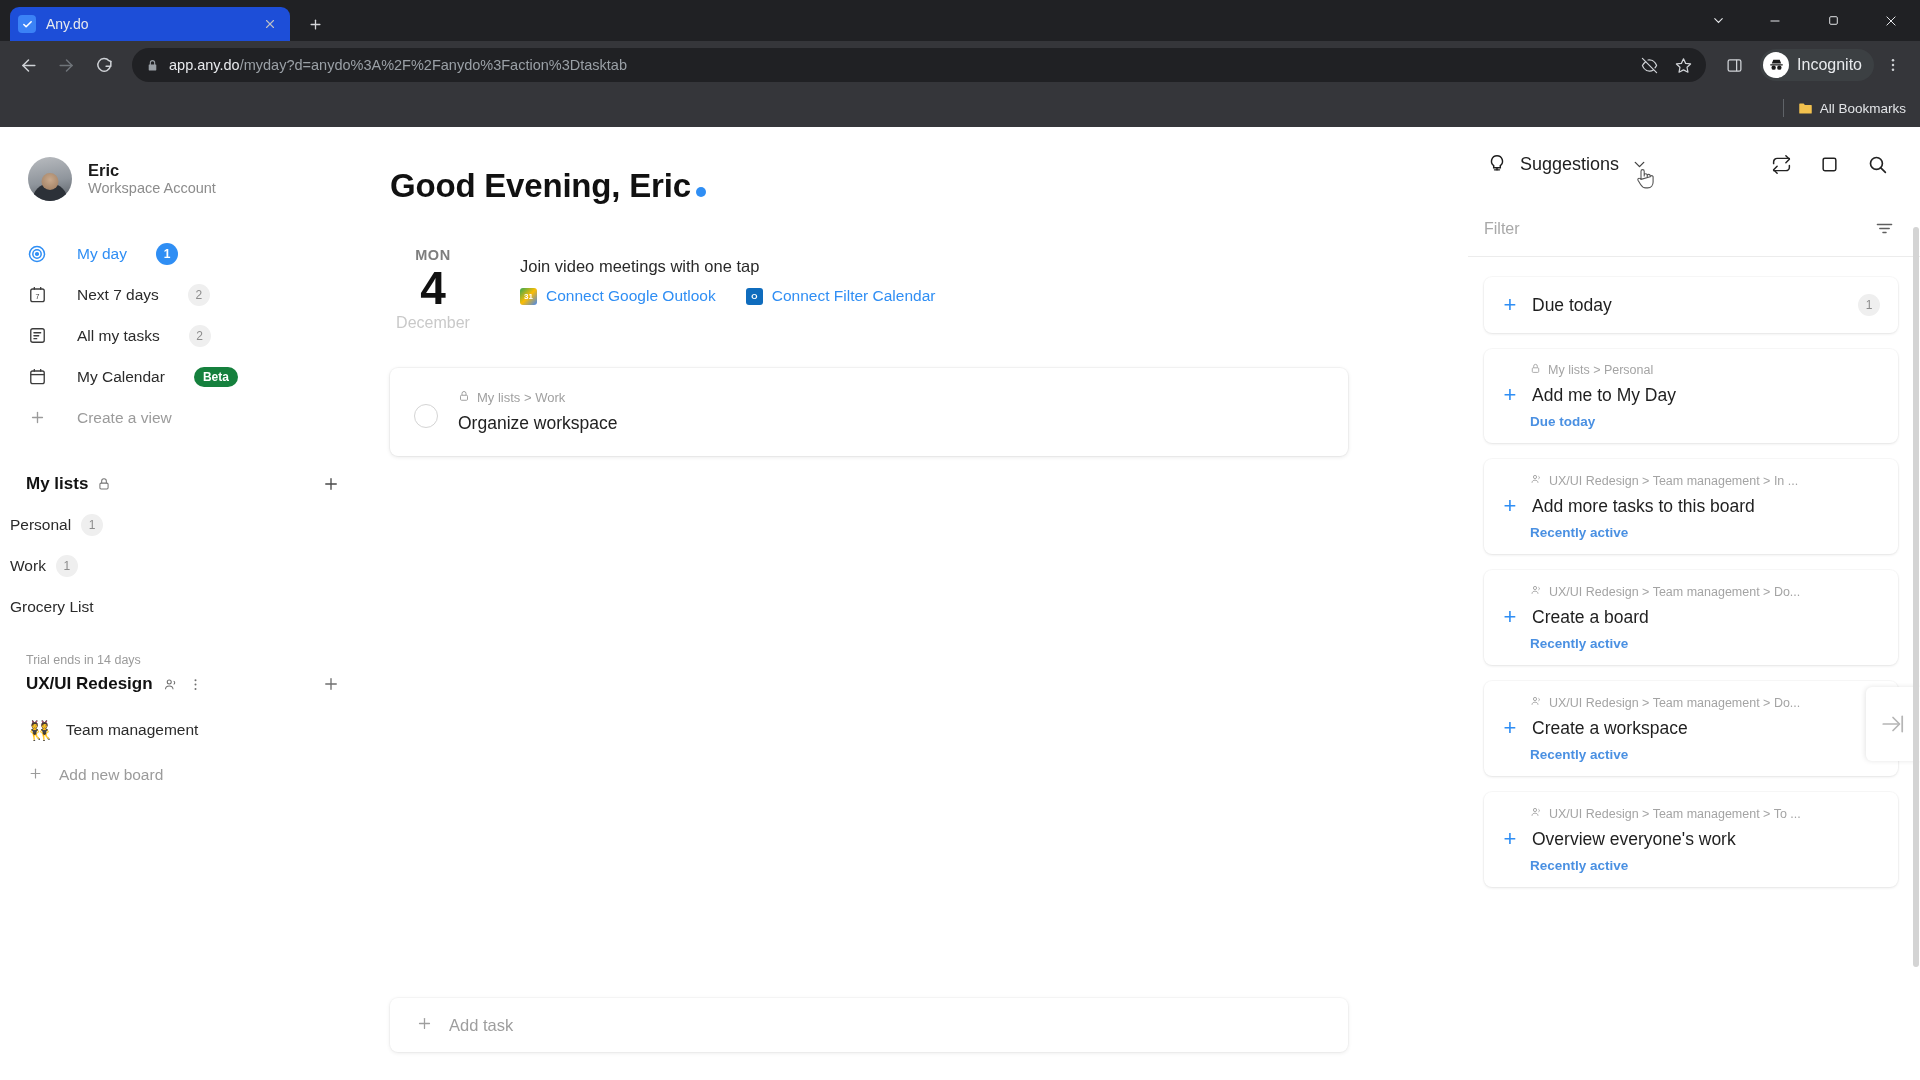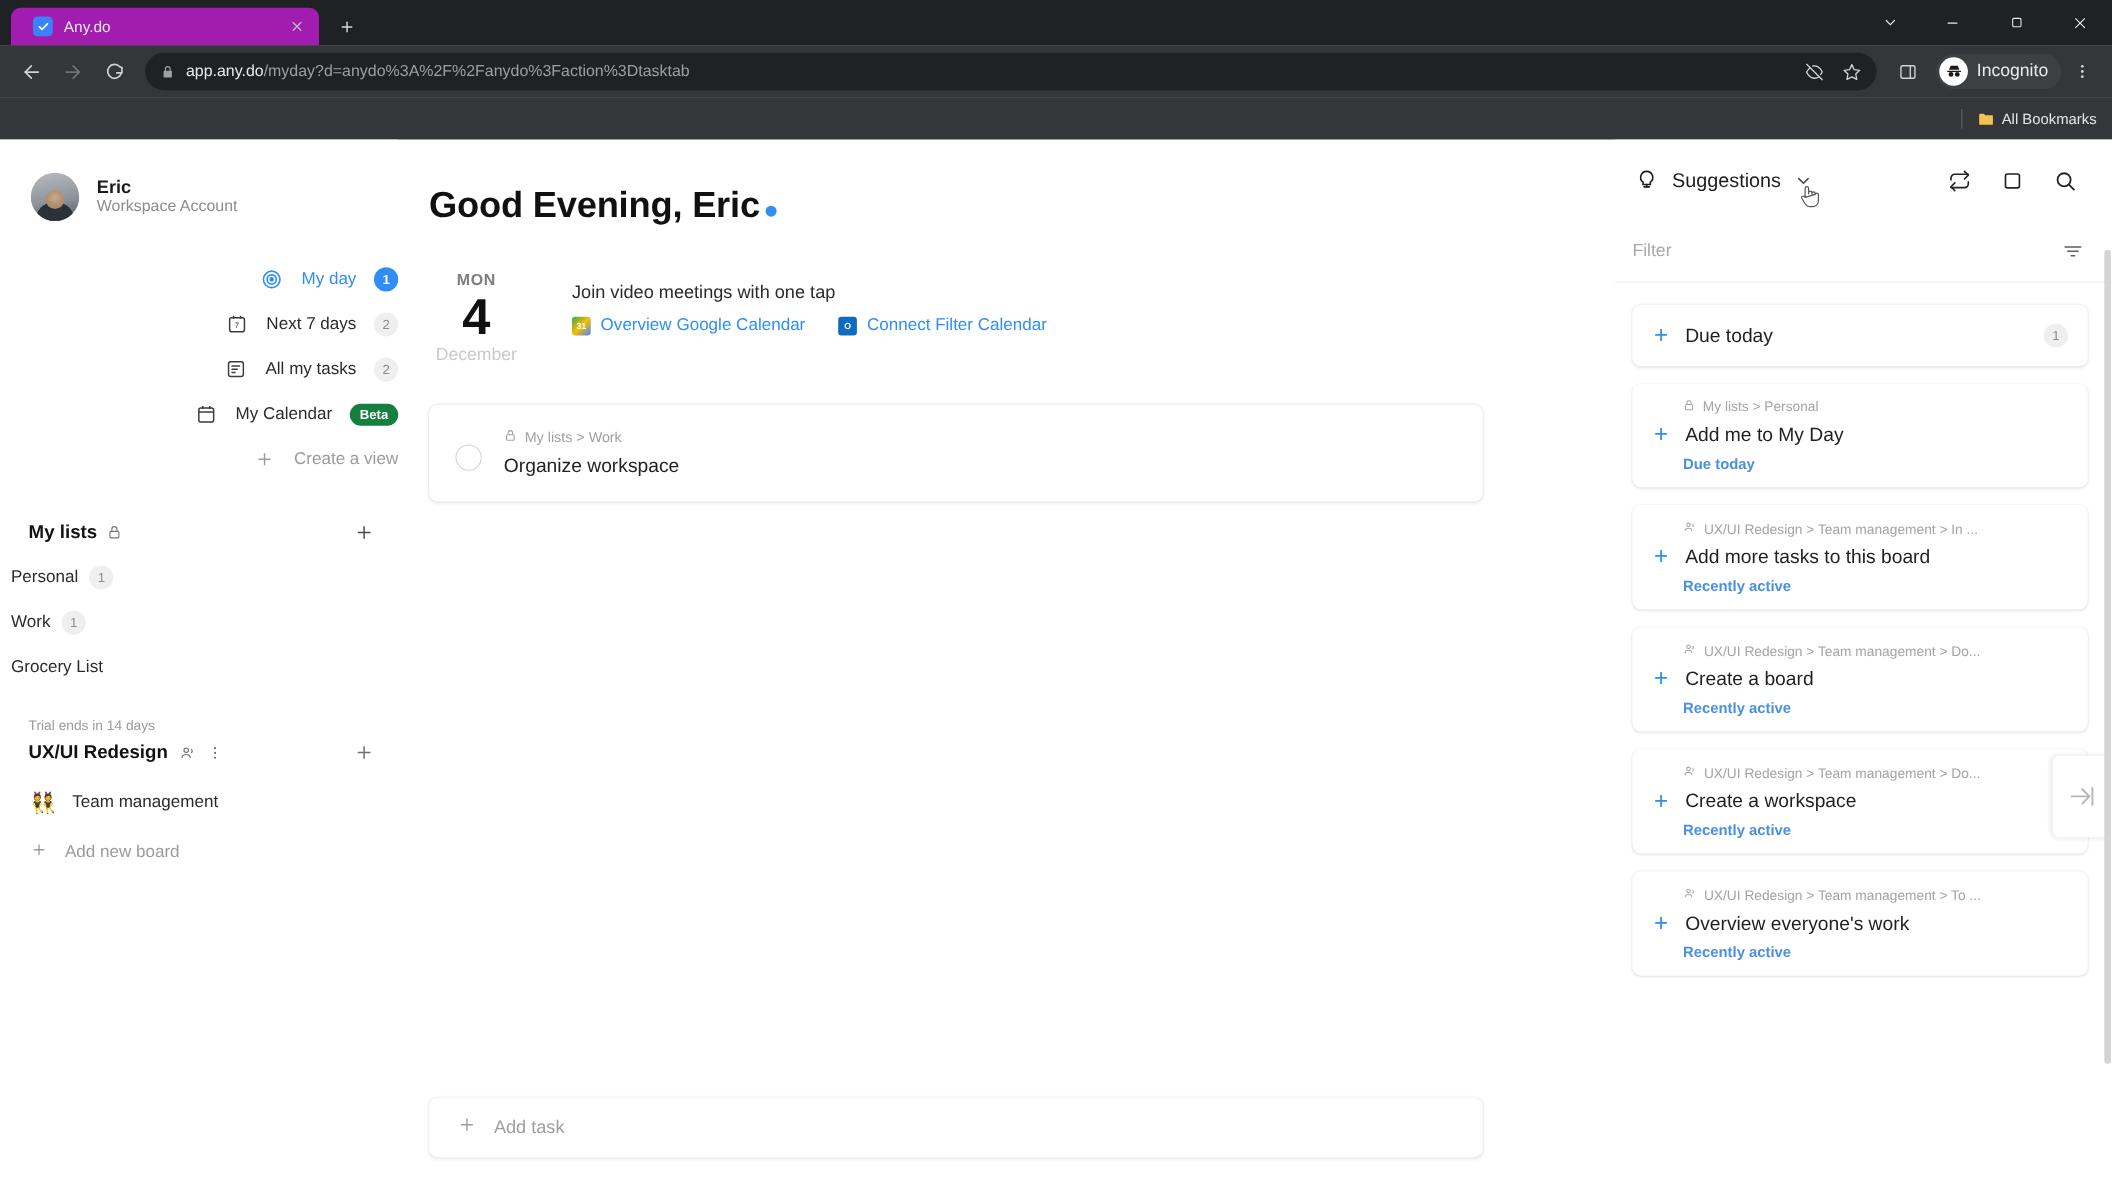--- a/index.html
+++ b/index.html
@@ -10,22 +10,22 @@
     -webkit-font-smoothing: antialiased;
   }
 
   
   .browser { width: 1920px; height: 1080px; display: flex; flex-direction: column; }
   .tabstrip {
     height: 41px; background: #202124; display: flex; align-items: flex-end;
     padding-left: 10px; position: relative;
   }
   .tab {
-    width: 280px; height: 34px; background: #a21caf; border-radius: 9px 9px 0 0;
-    display: flex; align-items: center; padding: 0 10px 0 20px; gap: 10px;
+    width: 280px; height: 34px; background: #1d4ed8; border-radius: 9px 9px 0 0;
+    display: flex; align-items: center; padding: 0 10px 0 8px; gap: 10px;
     position: relative;
   }
   .tab-favicon {
     width: 18px; height: 18px; border-radius: 4px;
     background: #3b82f6; display: flex; align-items: center; justify-content: center;
     flex: none;
   }
   .tab-favicon svg { display: block; }
   .tab-title {
     color: #e8eaed; font-size: 14px; flex: 1; white-space: nowrap; overflow: hidden;
@@ -107,22 +107,22 @@
   .avatar::before {
     content:""; position:absolute; left:50%; bottom:0; transform:translateX(-50%);
     width:34px; height:17px; border-radius:15px 15px 0 0; background:#2c3138;
   }
   .profile-text { display: flex; flex-direction: column; justify-content: center; gap: 2px; }
   .profile-name { font-size: 16.5px; font-weight: 700; color: #1b1b1b; line-height: 1.1; }
   .profile-sub { font-size: 14.5px; color: #8c8c8c; line-height: 1.1; }
 
   .nav { margin-top: 26px; }
   .nav-item {
-    height: 41px; display: flex; align-items: center; gap: 16px;
-    padding-left: 26px; color: #2b2b2b; font-size: 15.5px; position: relative; justify-content: flex-end;
+    height: 41px; display: flex; align-items: center; gap: 29px;
+    padding-left: 26px; color: #2b2b2b; font-size: 15.5px; position: relative;
   }
   .nav-item .nav-ic { width: 22px; height: 22px; display:flex; align-items:center; justify-content:center; flex:none; color:#3c3c3c; }
   .nav-item.active { color: #2f8ef4; }
   .nav-item.active .nav-ic { color: #2f8ef4; }
   .badge {
     min-width: 22px; height: 22px; border-radius: 11px; background: #efefef;
     color: #8c8c8c; font-size: 12px; display: flex; align-items: center;
     justify-content: center; padding: 0 7px; flex: none;
   }
   .badge.blue { background: #2f8ef4; color: #fff; font-weight: 600; }
@@ -516,21 +516,21 @@
         <div class="datebox">
           <div class="d-dow">MON</div>
           <div class="d-num">4</div>
           <div class="d-mon">December</div>
         </div>
         <div class="meetblock">
           <div class="meet-title">Join video meetings with one tap</div>
           <div class="meet-links">
             <span class="meet-link">
               <span class="cal-ic cal-g">31</span>
-              <span>Overview Google Calendar</span>
+              <span>Connect Google Outlook</span>
             </span>
             <span class="meet-link">
               <span class="cal-ic cal-o">O</span>
               <span>Connect Filter Calendar</span>
             </span>
           </div>
         </div>
       </div>
 
       <div class="taskcard">

